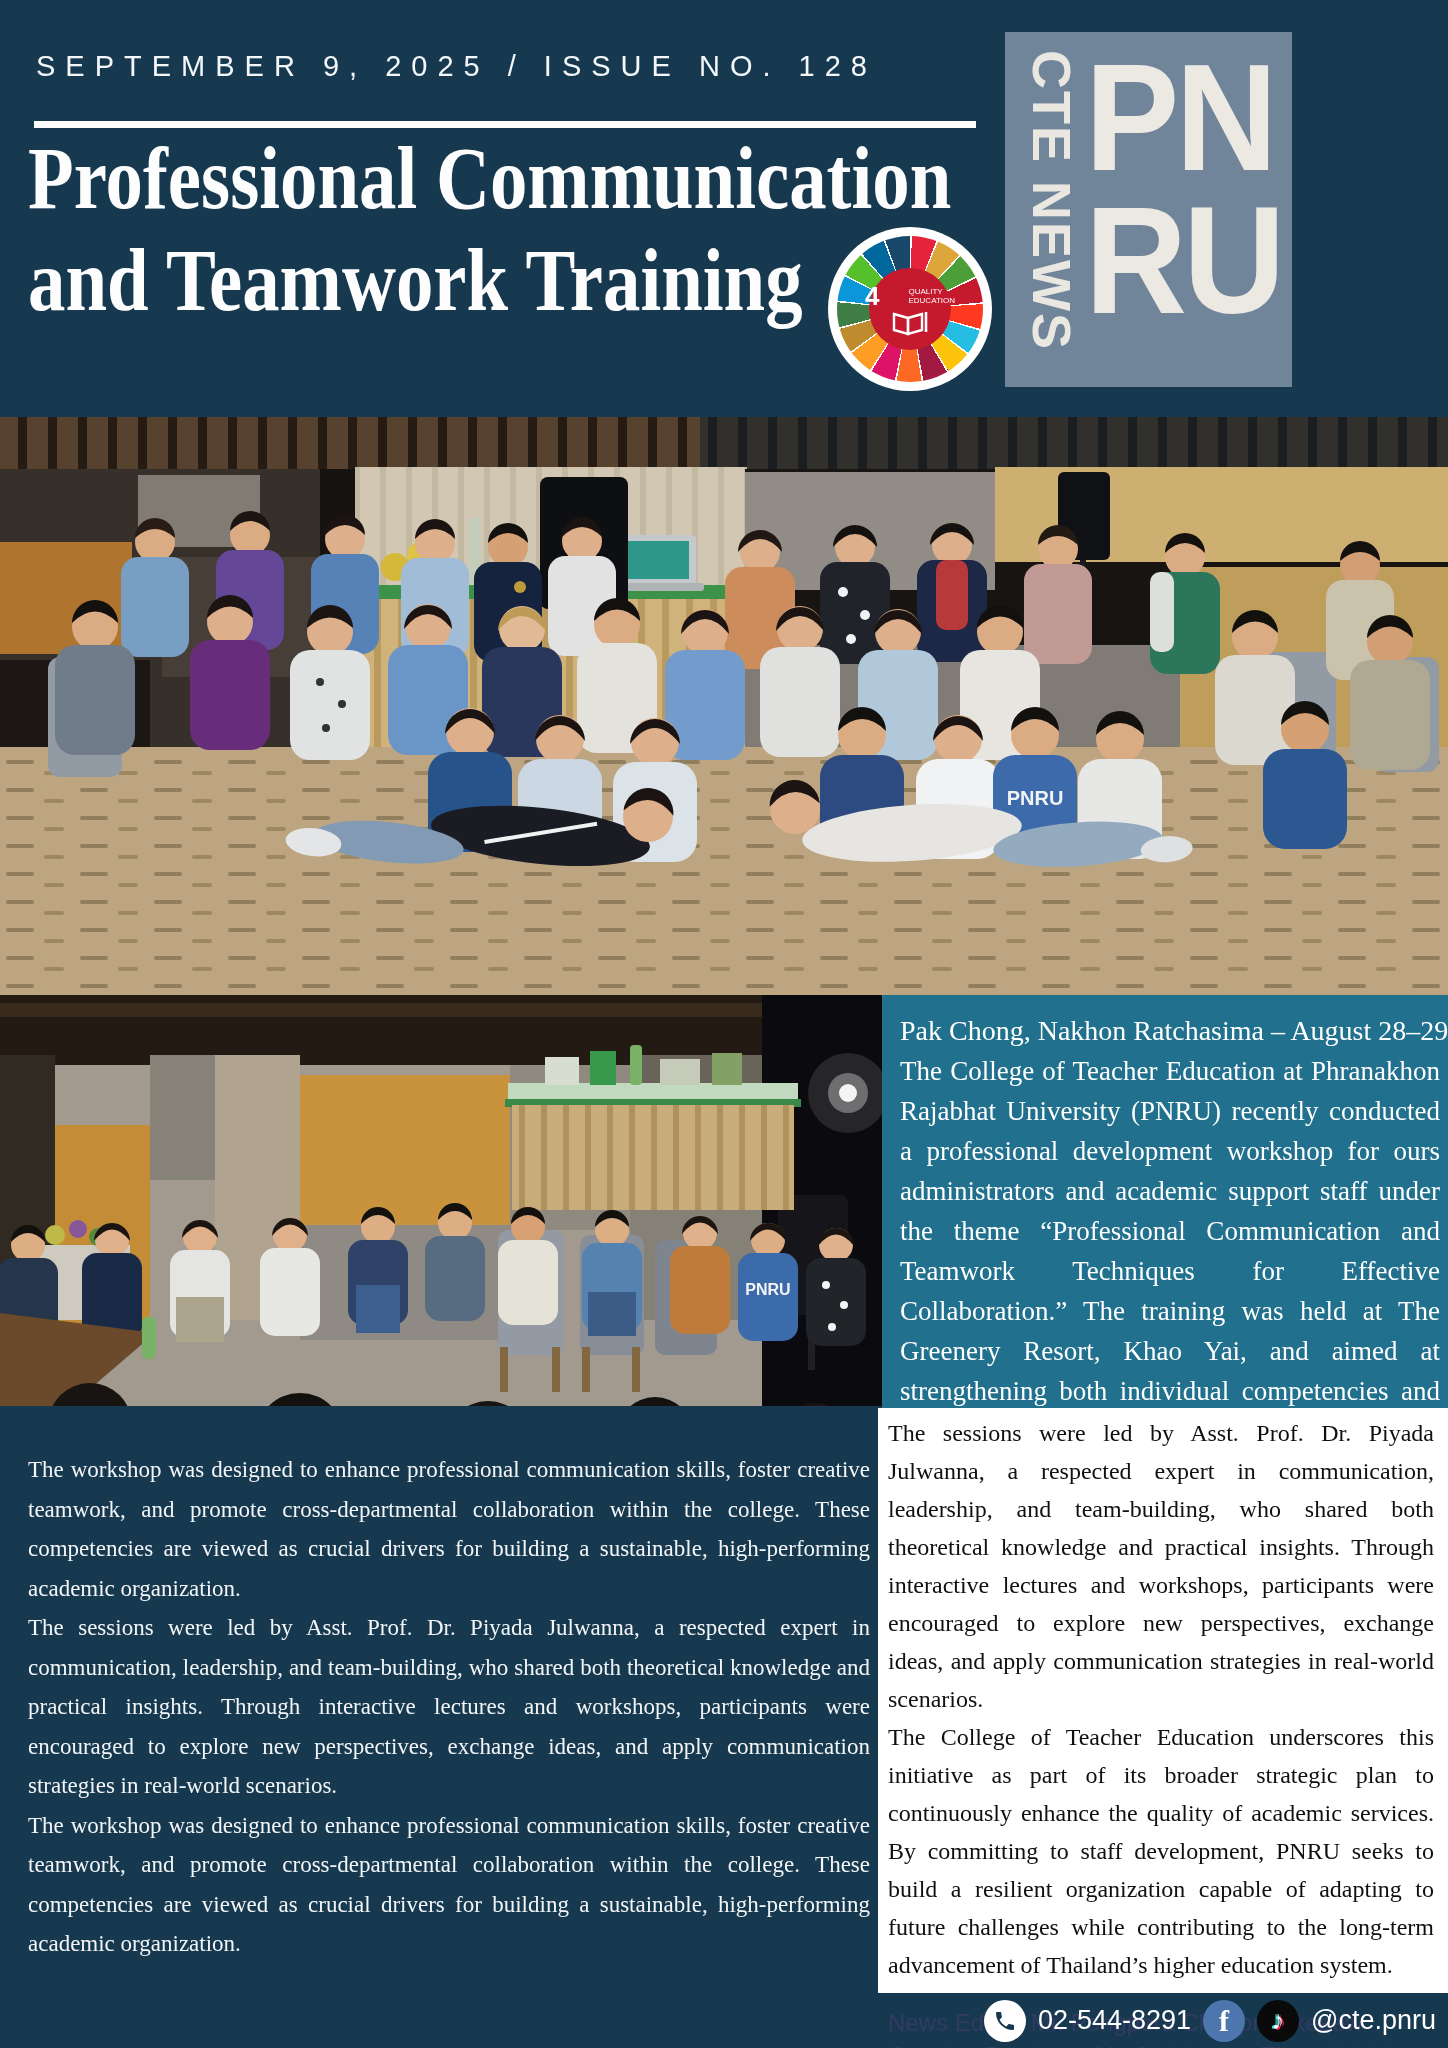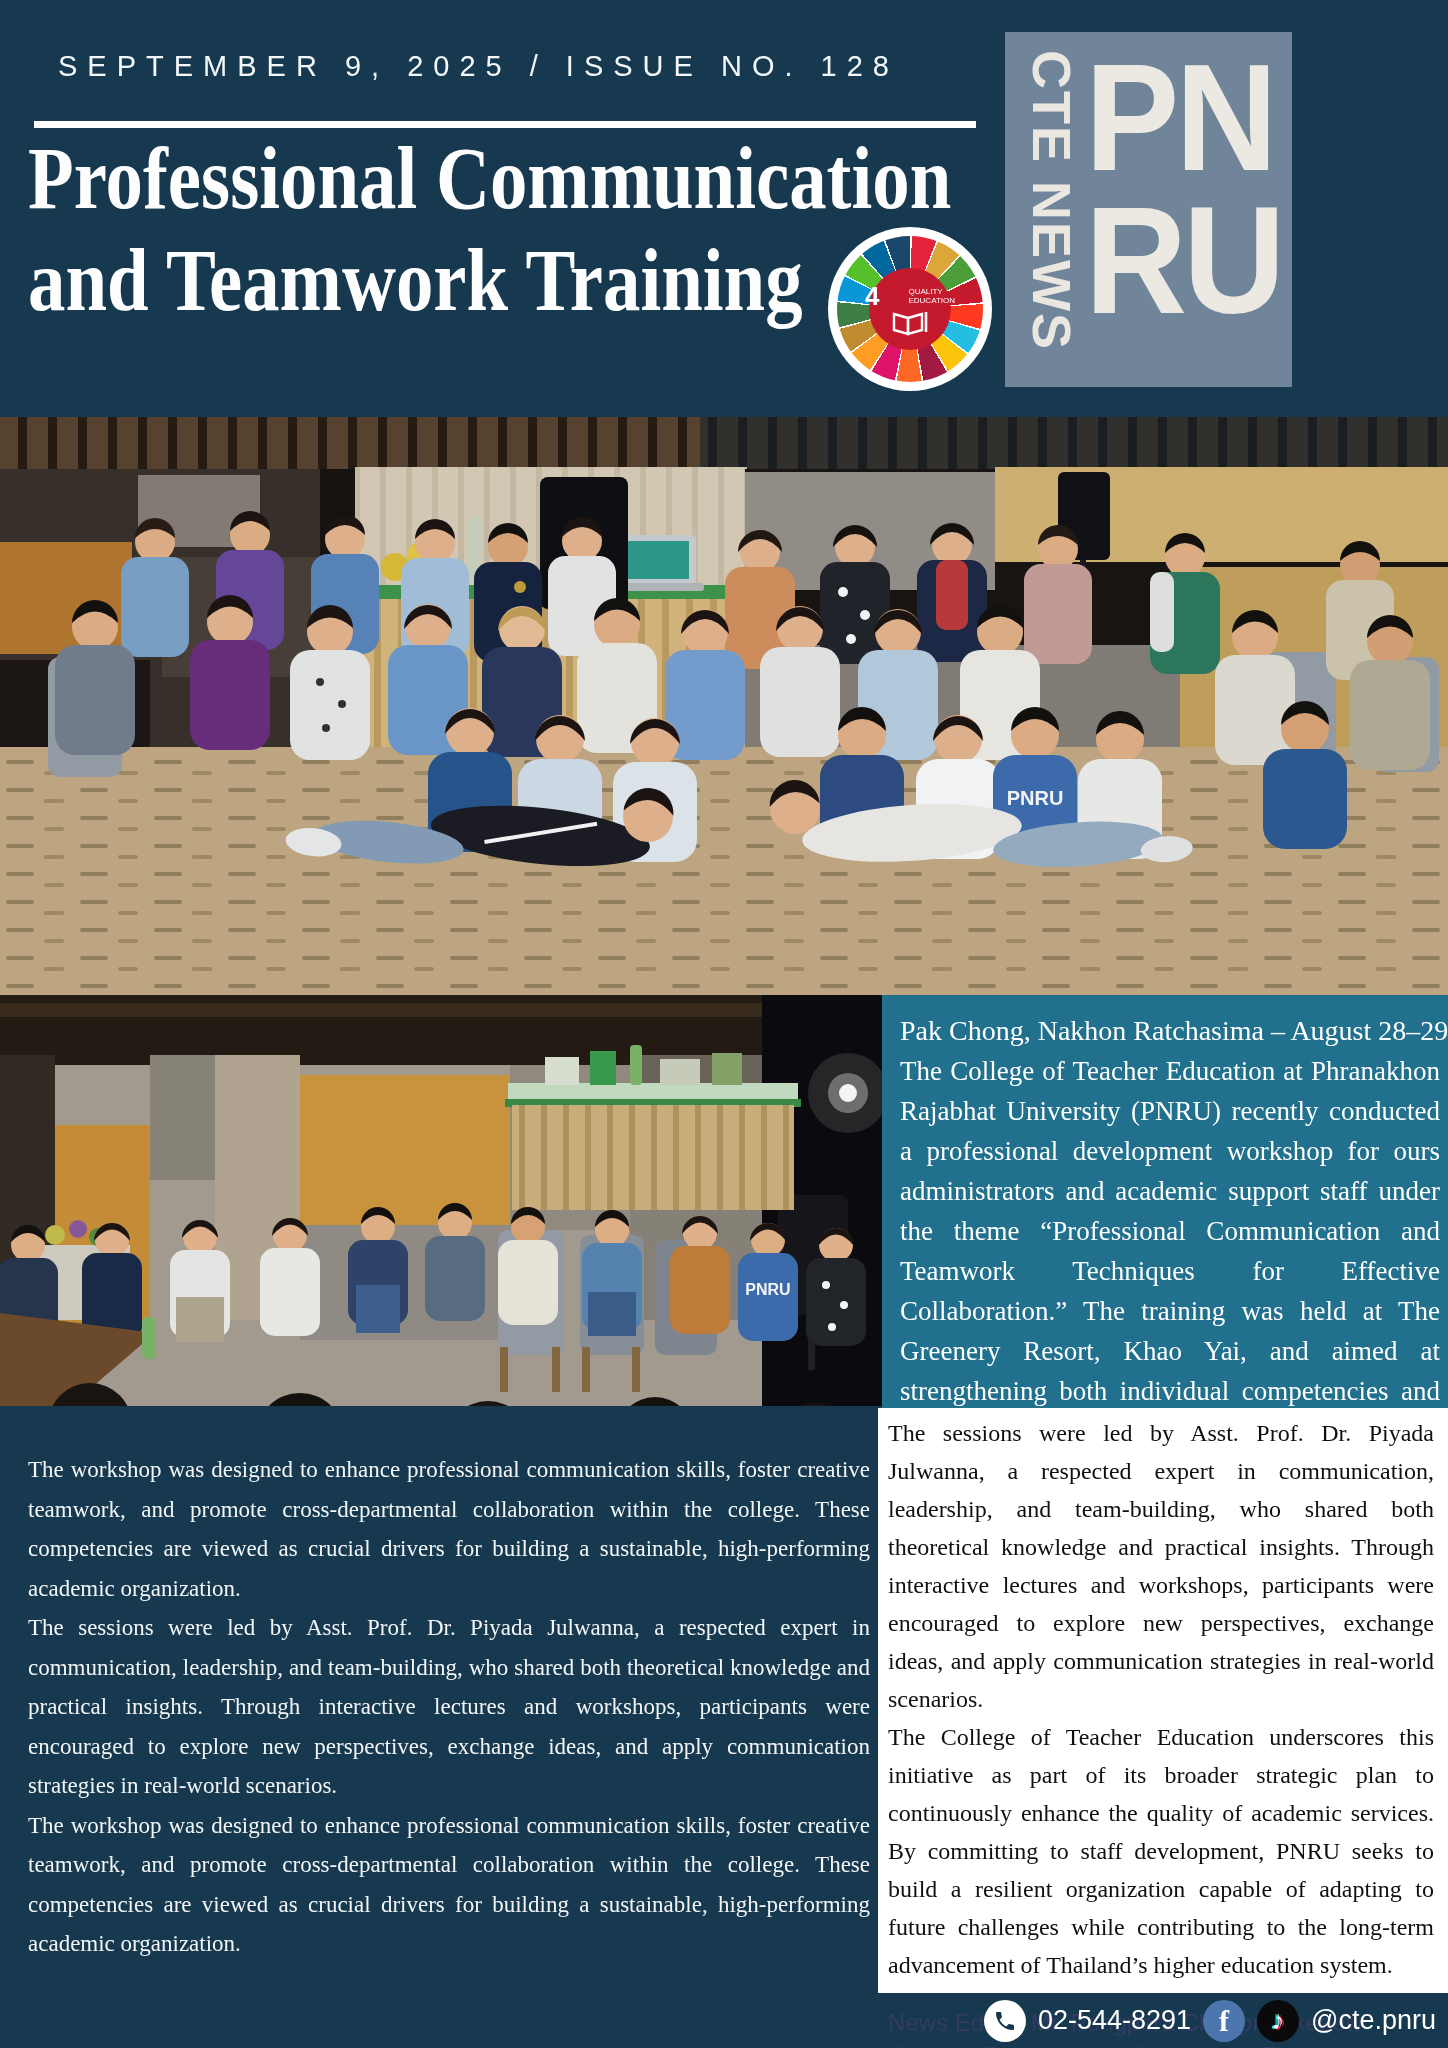--- a/index.html
+++ b/index.html
@@ -1,21 +1,21 @@
 <!DOCTYPE html>
 <html><head>
 <meta charset="utf-8">
 <style>
   html,body{margin:0;padding:0;background:#0b2230;}
   .page{position:relative;width:1448px;height:2048px;background:#16394F;overflow:hidden;
         font-family:"Liberation Serif",serif;}
   
   .header{position:absolute;left:0;top:0;width:1448px;height:417px;}
   .date-line{position:absolute;left:36px;top:50px;color:#f4f7f9;
-             font-family:"Liberation Sans",sans-serif;font-size:29px;letter-spacing:10px;white-space:nowrap;margin-left:22px;}
+             font-family:"Liberation Sans",sans-serif;font-size:29px;letter-spacing:10px;white-space:nowrap;}
   .rule{position:absolute;left:34px;top:121px;width:942px;height:7px;background:#ffffff;}
   .title{position:absolute;left:28px;top:128px;color:#fdfdfd;font-weight:700;
          font-size:88px;line-height:102px;transform:scaleX(.85);transform-origin:0 0;white-space:nowrap;}
   
   .sdg{position:absolute;left:828px;top:227px;width:164px;height:164px;border-radius:50%;background:#ffffff;}
   .sdg-ring{position:absolute;left:9px;top:9px;width:146px;height:146px;border-radius:50%;
     background:
       repeating-conic-gradient(#ffffff 0deg 1.4deg, rgba(0,0,0,0) 1.4deg 21.176deg),
       conic-gradient(#E5243B 0 21.2deg,#DDA63A 0 42.4deg,#4C9F38 0 63.5deg,#C5192D 0 84.7deg,
         #FF3A21 0 105.9deg,#26BDE2 0 127.1deg,#FCC30B 0 148.2deg,#A21942 0 169.4deg,

